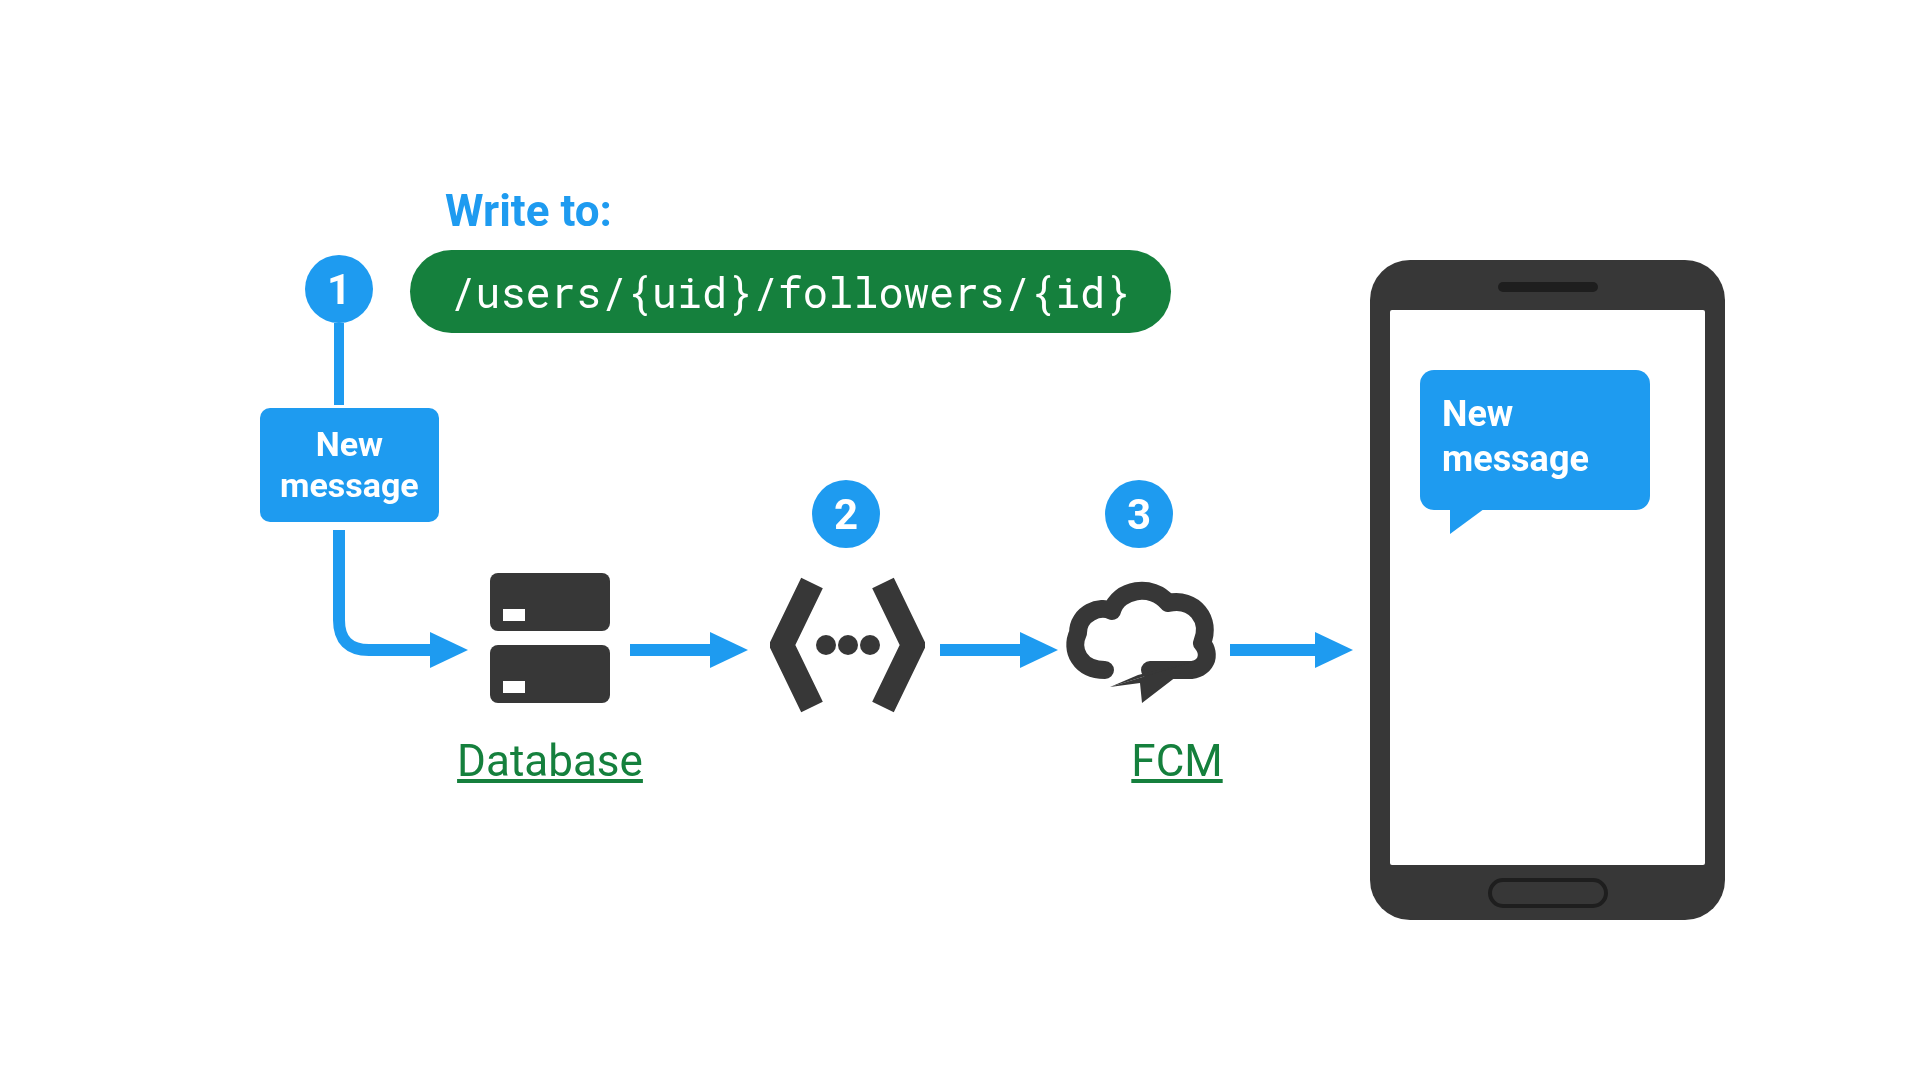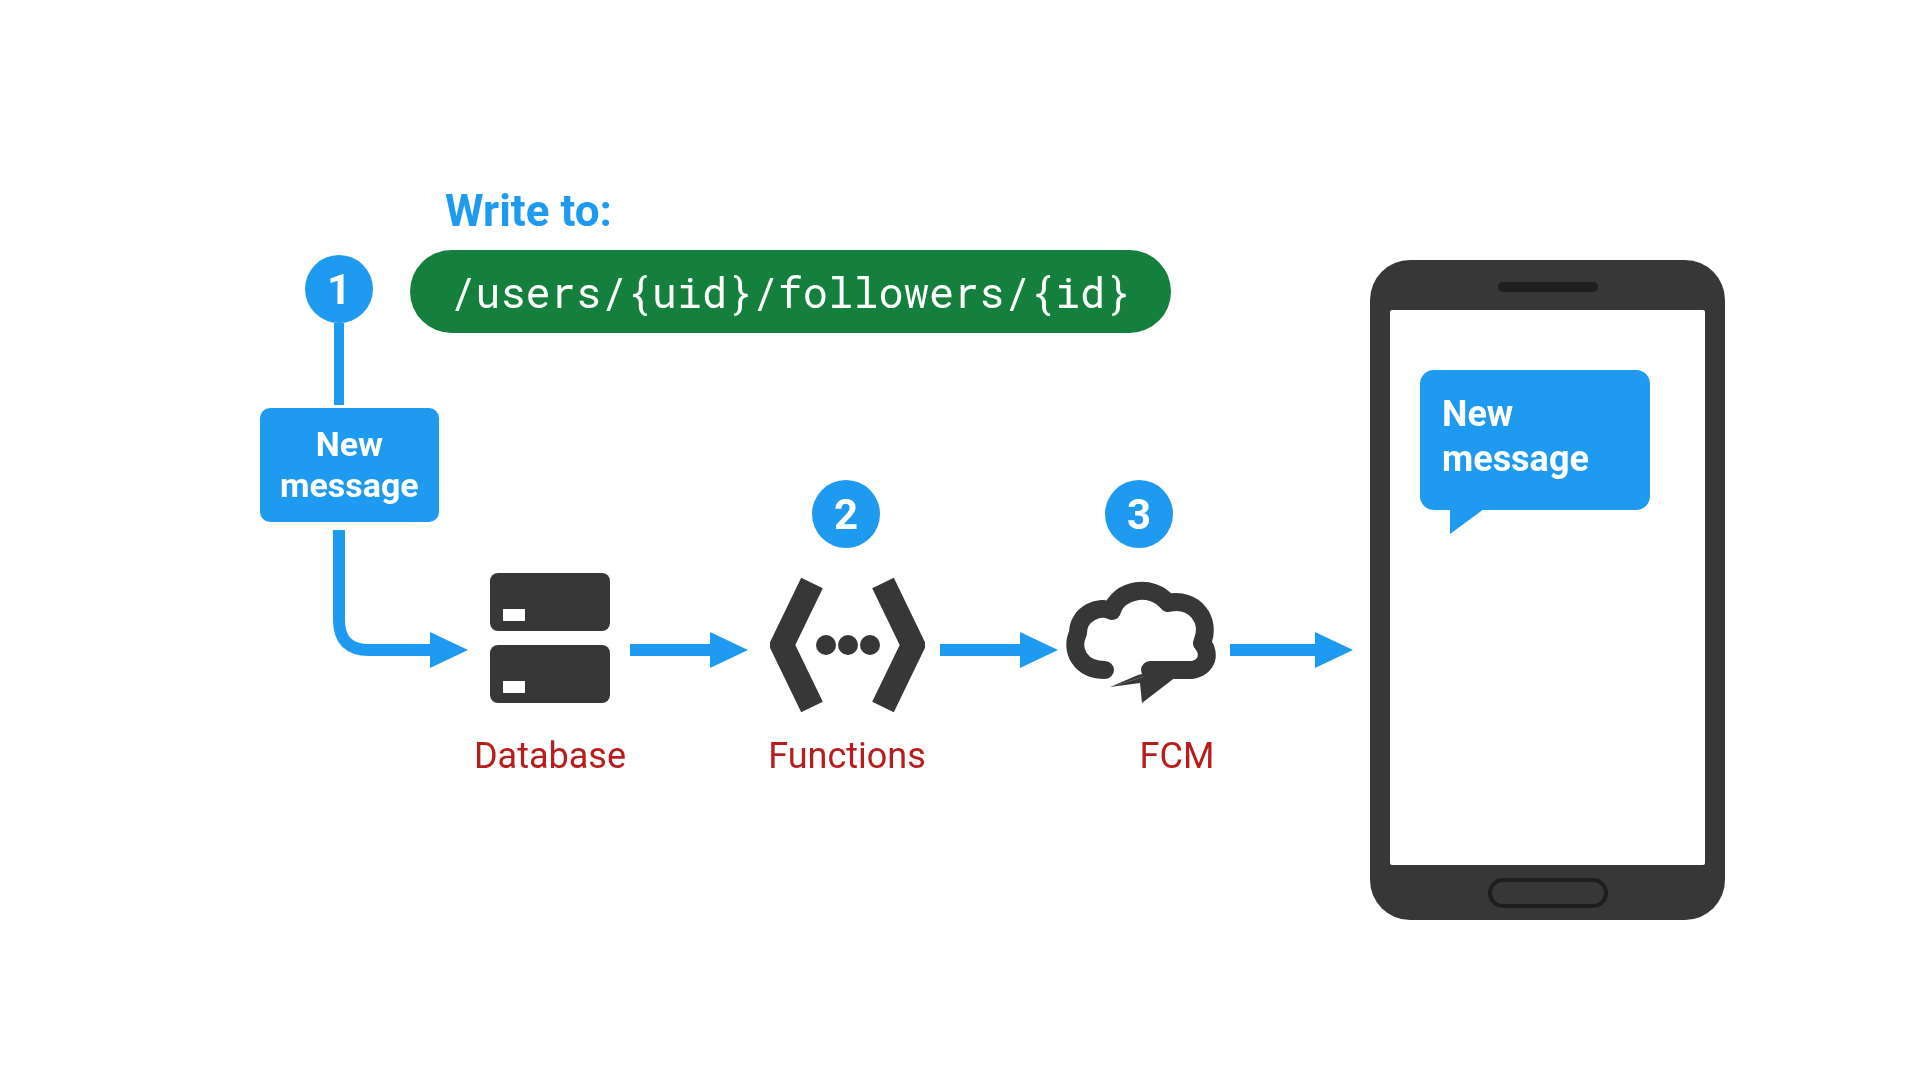--- a/index.html
+++ b/index.html
@@ -62,25 +62,26 @@
     font-weight: 700;
     font-size: 34px;
     border-radius: 10px;
     padding: 16px 20px;
     text-align: center;
     line-height: 1.2;
   }
 
   
   .svc-label {
-    color: #b91c1c;
-    font-size: 36px;
+    color: #15803d;
+    font-size: 44px;
     font-weight: 400;
     text-align: center;
     width: 220px;
+    text-decoration: underline;
   }
 
   
   .phone-body {
     width: 355px;
     height: 660px;
     background: #373737;
     border-radius: 40px;
     padding: 50px 20px 55px 20px;
     display: flex;
@@ -186,21 +187,20 @@
   <svg class="abs" style="left:560px; top:445px;" width="155" height="140" viewBox="0 0 155 140">
 
     <path d="M 42 8 L 12 70 L 42 132" stroke="#373737" stroke-width="24" fill="none" stroke-linecap="butt" stroke-linejoin="miter"></path>
 
     <path d="M 113 8 L 143 70 L 113 132" stroke="#373737" stroke-width="24" fill="none" stroke-linecap="butt" stroke-linejoin="miter"></path>
 
     <circle cx="56" cy="70" r="10" fill="#373737"></circle>
     <circle cx="78" cy="70" r="10" fill="#373737"></circle>
     <circle cx="100" cy="70" r="10" fill="#373737"></circle>
   </svg>
-  <div class="abs svc-label" style="left:527px; top:605px;">Functions</div>
 
   <div class="abs num-badge" style="left:895px; top:350px;">3</div>
 
   <svg class="abs" style="left:850px; top:445px;" width="160" height="140" viewBox="0 0 160 140">
 
     <path d="M 45 95
              C 20 95 10 75 18 58
              C 18 38 40 30 52 36
              C 58 14 92 8 108 28
              C 134 22 152 45 142 68

